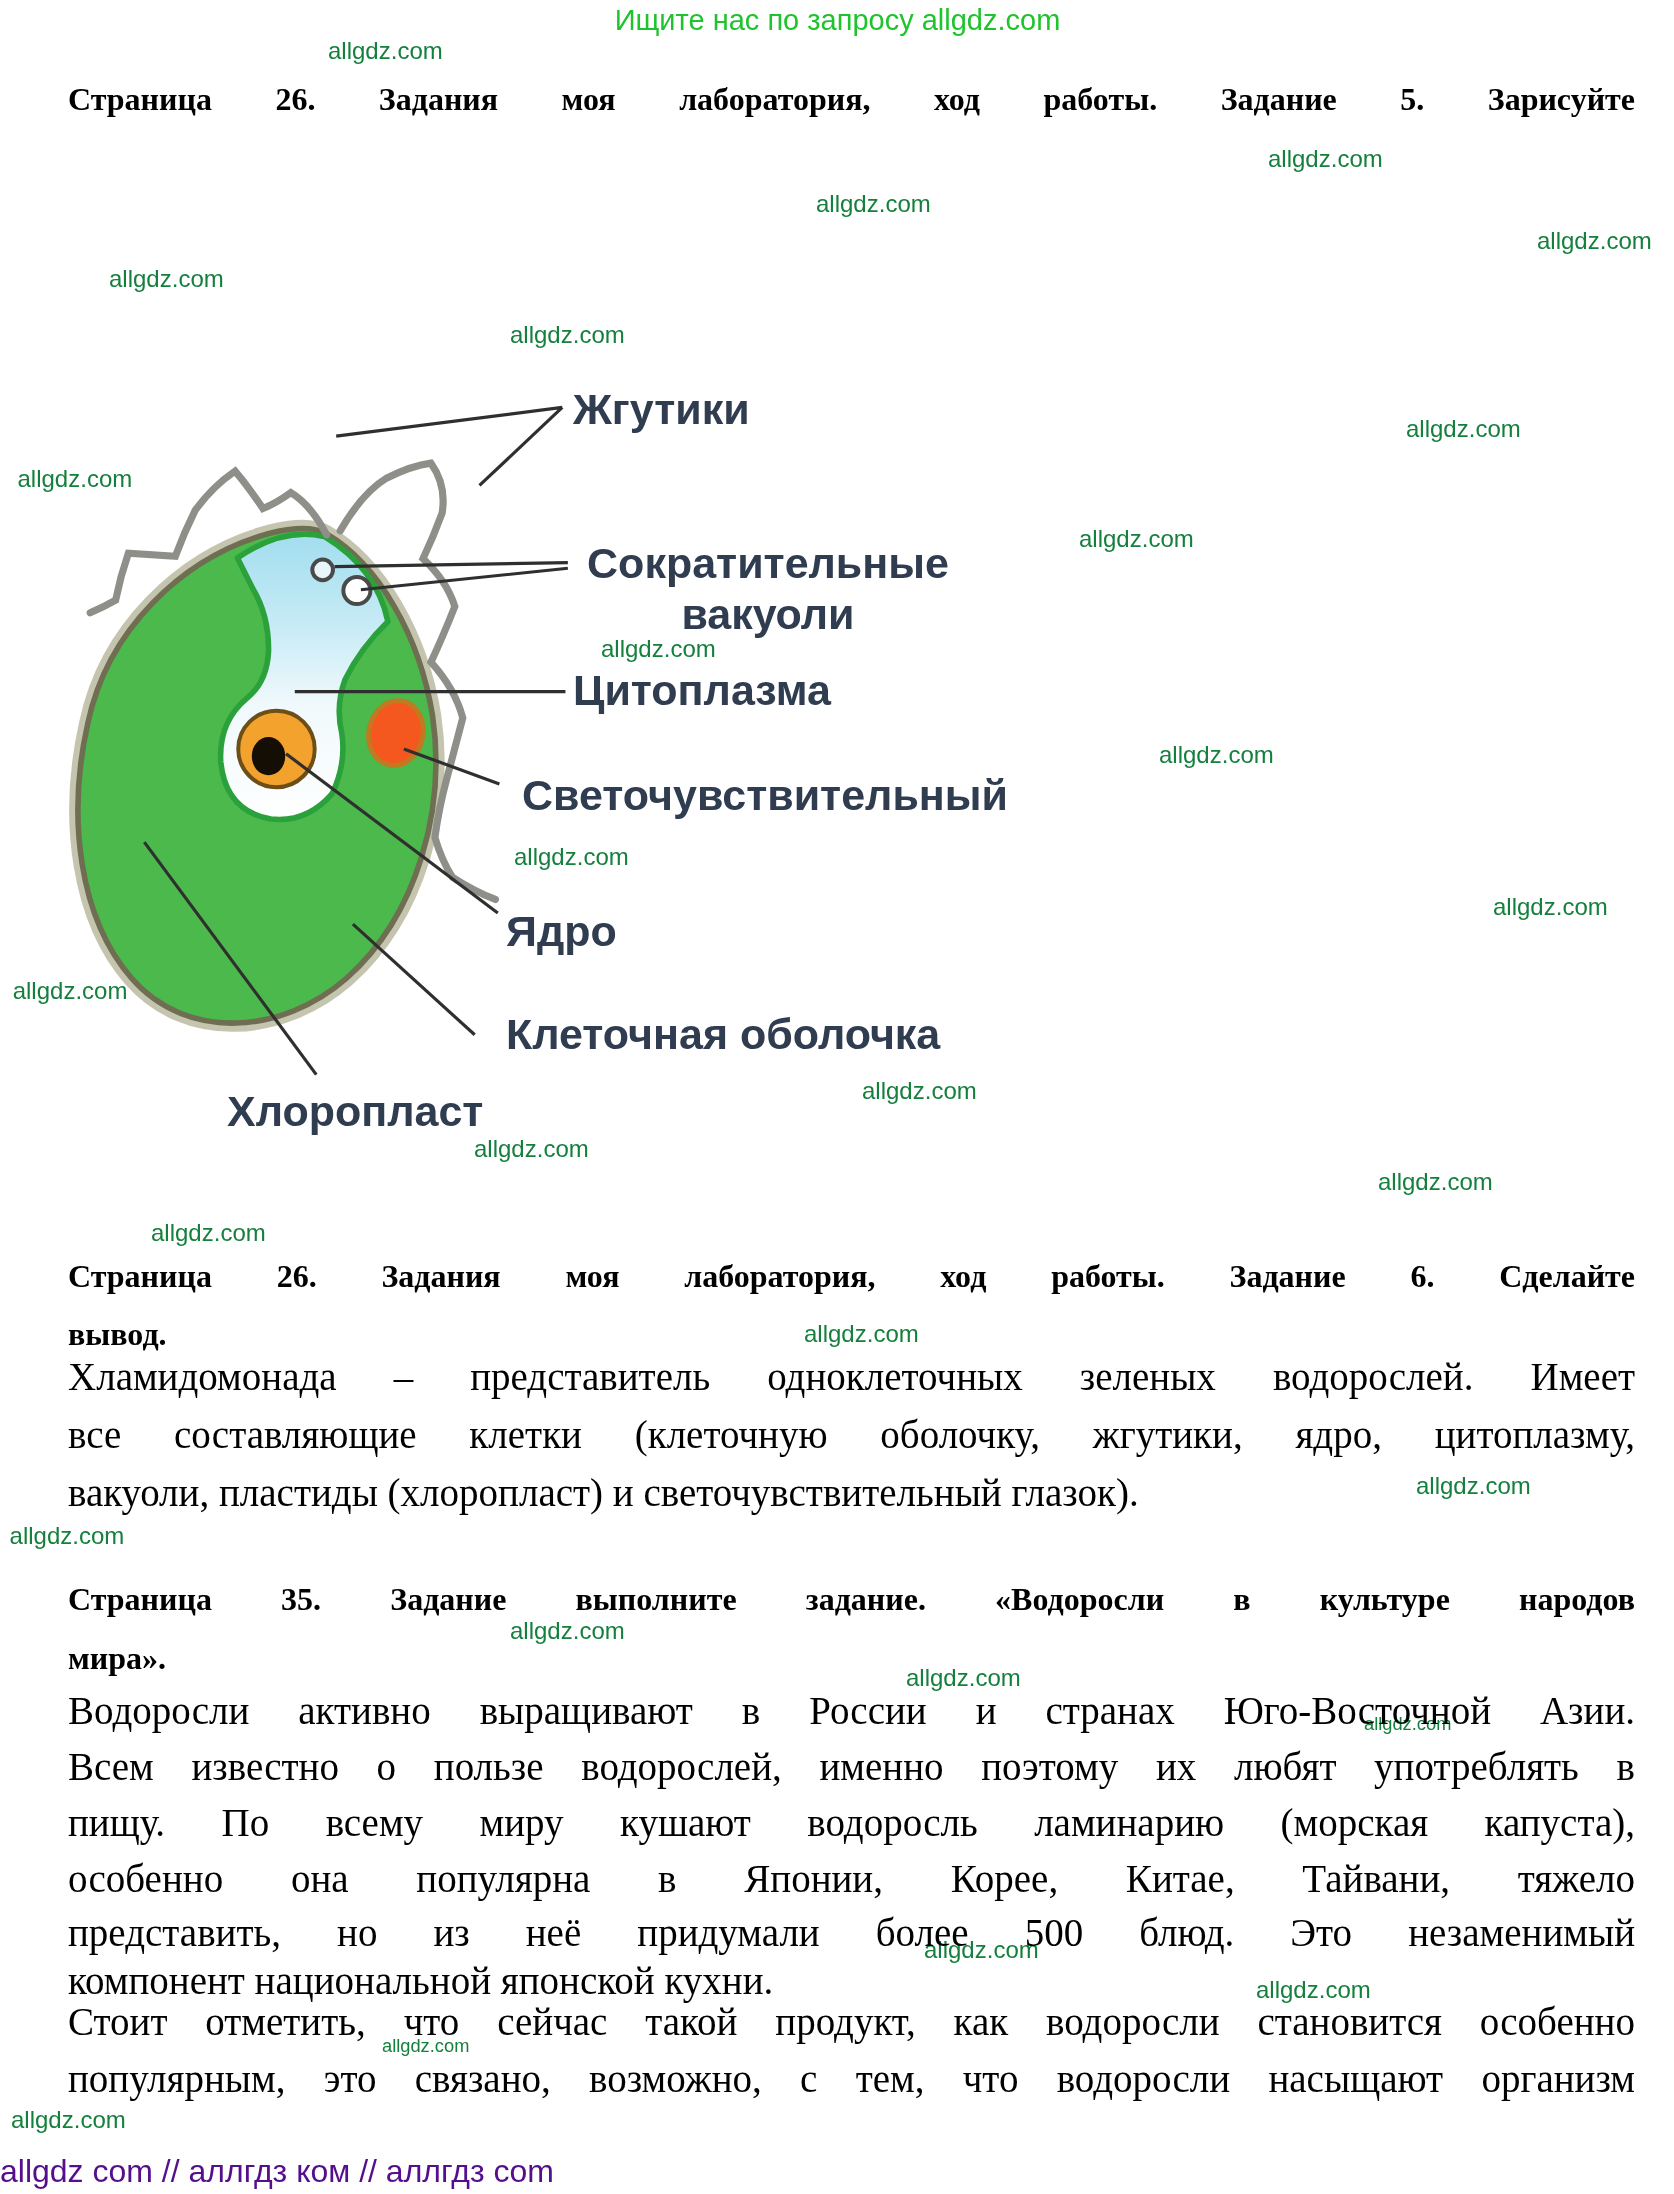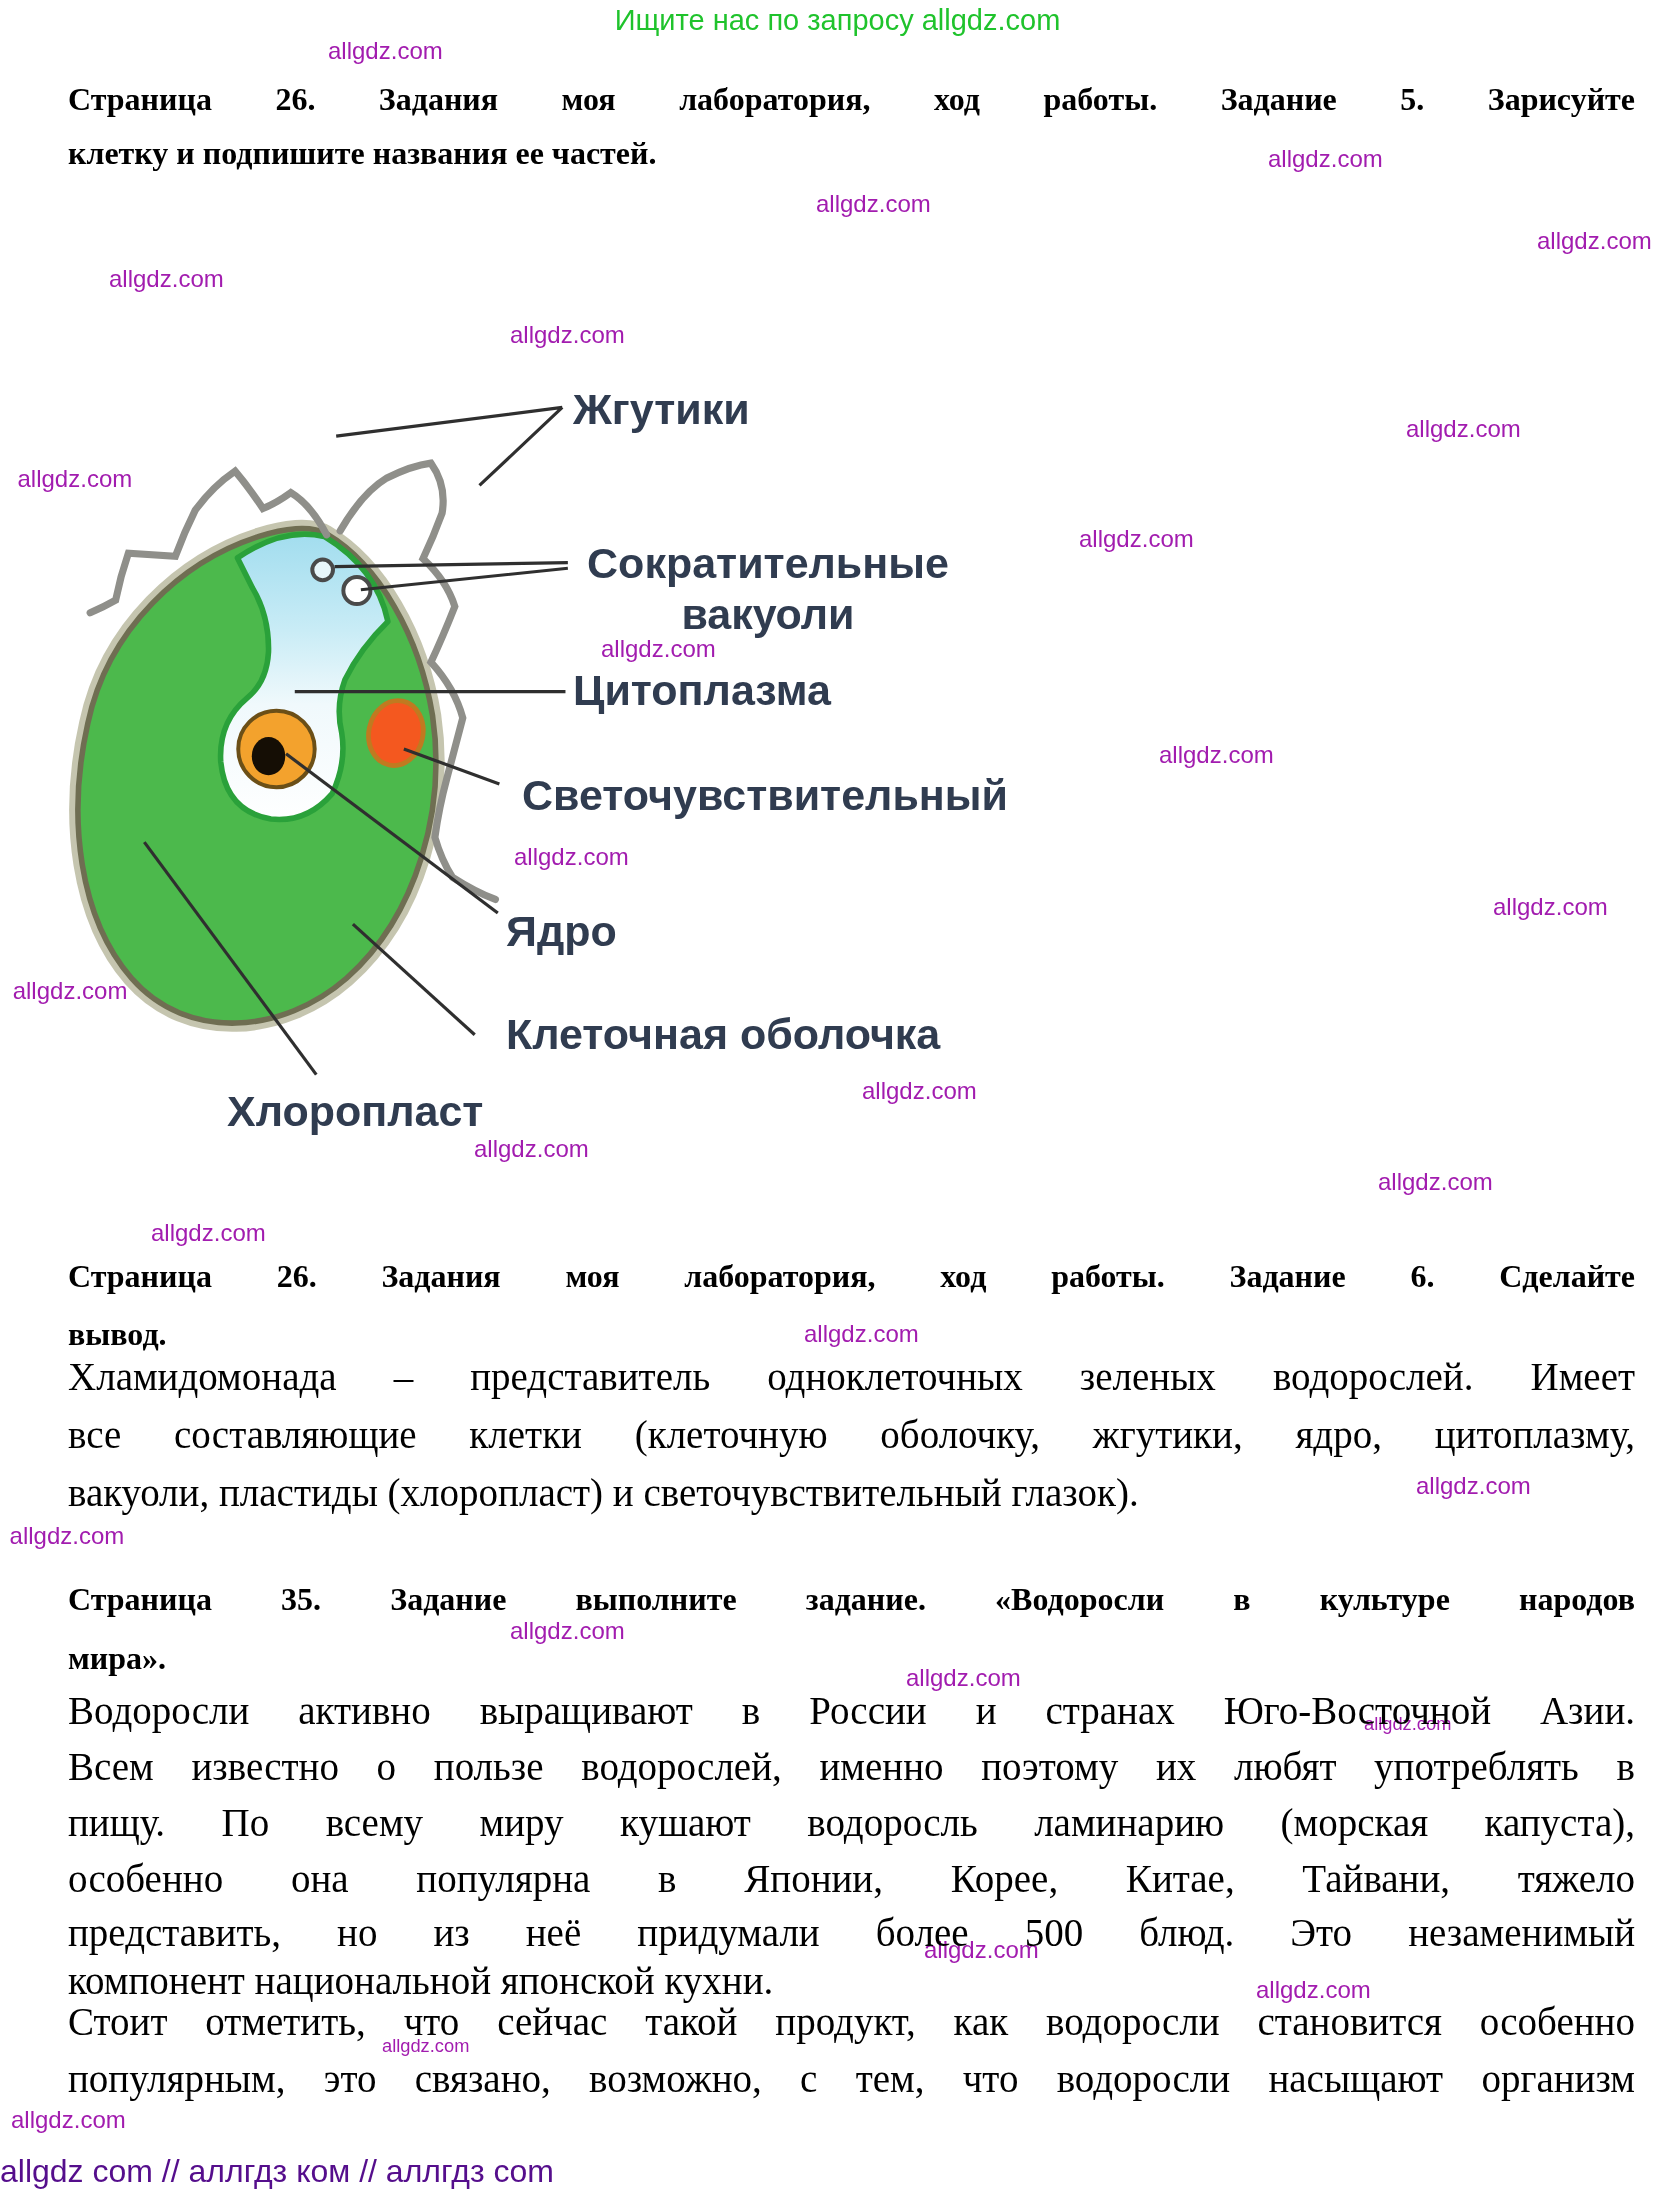--- a/index.html
+++ b/index.html
@@ -1,20 +1,20 @@
 <!DOCTYPE html>
 <html style="font-size:12.7px"><head>
 <meta charset="utf-8">
 <style>
   html,body{margin:0;padding:0;background:#888;}
   #page{position:relative;width:1675px;height:2194px;background:#ffffff;overflow:hidden;
         font-family:"Liberation Serif",serif;color:#000;}
   .banner{position:absolute;top:4px;left:0;width:100%;text-align:center;
           font:400 29px/1.15 "Liberation Sans",sans-serif;color:#1fc32c;}
-  .wm{position:absolute;font:400 24px/1.1 "Liberation Sans",sans-serif;color:#a21caf;white-space:nowrap;}
+  .wm{position:absolute;font:400 24px/1.1 "Liberation Sans",sans-serif;color:#15803d;white-space:nowrap;}
   .wm-sm{font-size:18.3px;}
   .hline{position:absolute;left:68px;width:1567px;font-family:"Liberation Serif",serif;
          font-weight:bold;font-size:32px;line-height:48px;white-space:nowrap;}
   .bline{position:absolute;left:68px;width:1567px;font-family:"Liberation Serif",serif;
          font-size:39px;line-height:46px;white-space:nowrap;}
   .just{text-align:justify;text-align-last:justify;white-space:normal;}
   .dlbl{position:absolute;font:bold 43px/51px "Liberation Sans",sans-serif;color:#303c50;white-space:nowrap;}
   .dlbl-center{text-align:center;white-space:normal;}
   .footer{position:absolute;top:2152px;left:0;width:100%;
           font:400 32px/1.2 "Liberation Sans",sans-serif;color:#550e8c;}
@@ -50,21 +50,20 @@
   <div class="wm" style="left:9.6px;top:1523px">allgdz.com</div>
   <div class="wm" style="left:510px;top:1618px">allgdz.com</div>
   <div class="wm" style="left:906px;top:1665px">allgdz.com</div>
   <div class="wm wm-sm" style="left:1364px;top:1714px">allgdz.com</div>
   <div class="wm" style="left:924px;top:1937px">allgdz.com</div>
   <div class="wm" style="left:1256px;top:1977px">allgdz.com</div>
   <div class="wm wm-sm" style="left:382px;top:2036px">allgdz.com</div>
   <div class="wm" style="left:11px;top:2107px">allgdz.com</div>
 
   <div class="hline just" style="top:75px">Страница 26. Задания моя лаборатория, ход работы. Задание 5. Зарисуйте</div>
-  <div class="hline" style="top:129px">клетку и подпишите названия ее частей.</div>
 
   <svg style="left:44px;top:341px" width="1031" height="976" viewBox="0 0 1295 1225">
     <defs>
       <linearGradient id="cavGrad" gradientUnits="userSpaceOnUse" x1="0" y1="233" x2="0" y2="605">
         <stop offset="0" stop-color="#9fdcee"></stop>
         <stop offset="0.35" stop-color="#c9ecf6"></stop>
         <stop offset="0.6" stop-color="#f0f9fc"></stop>
         <stop offset="1" stop-color="#ffffff"></stop>
       </linearGradient>
     </defs>

